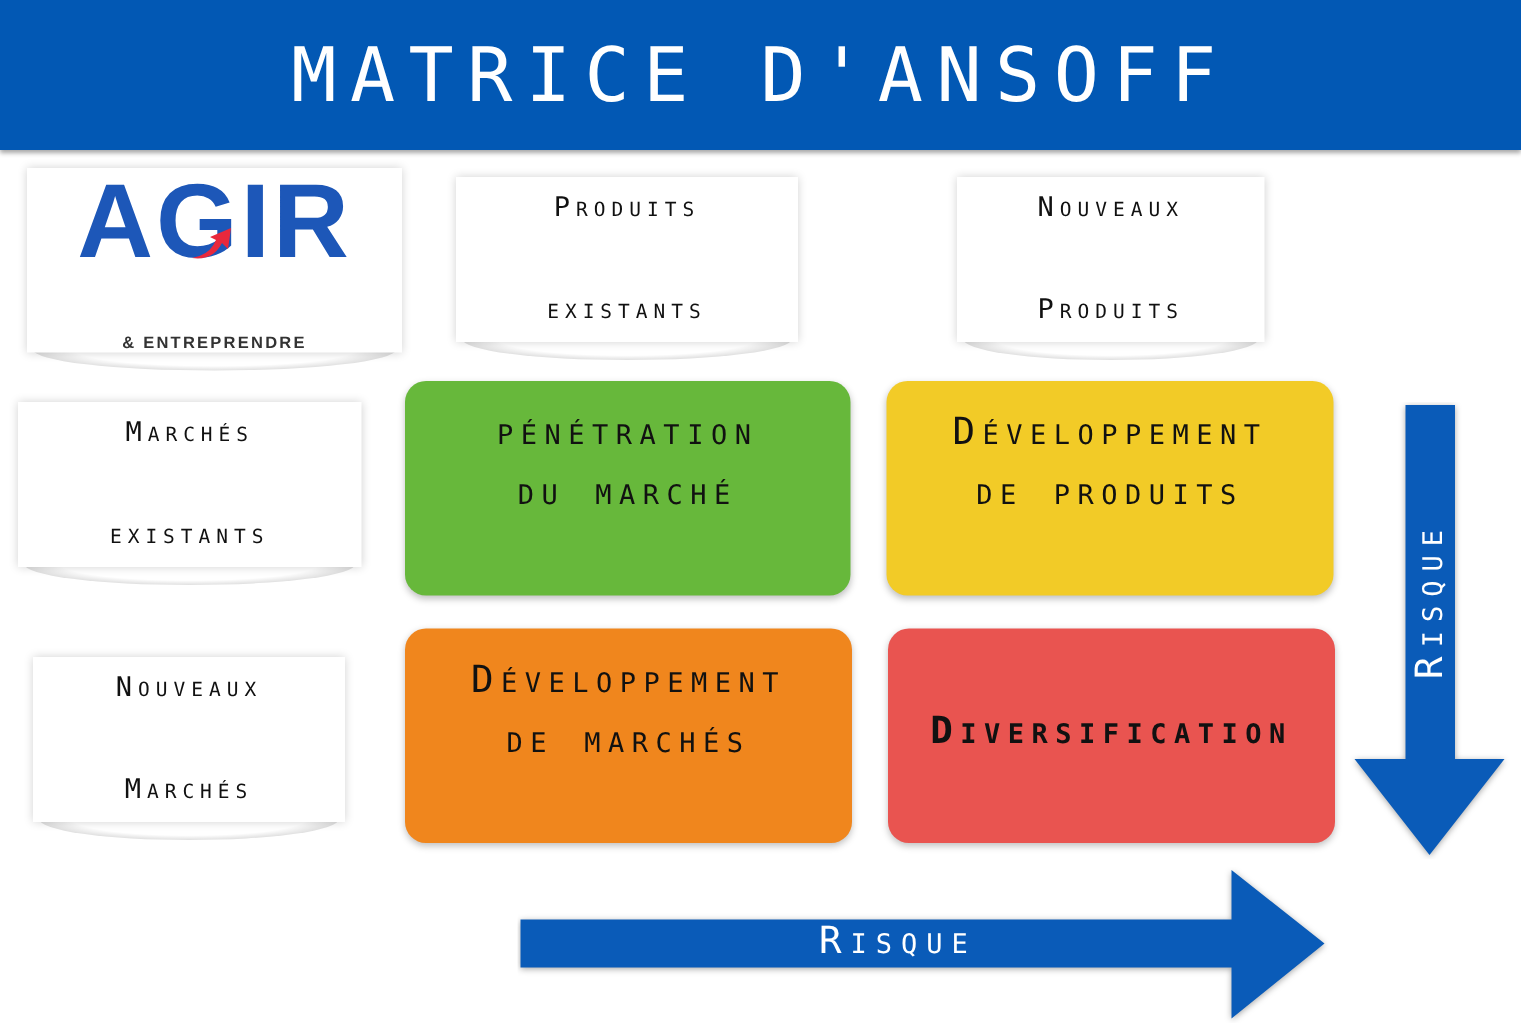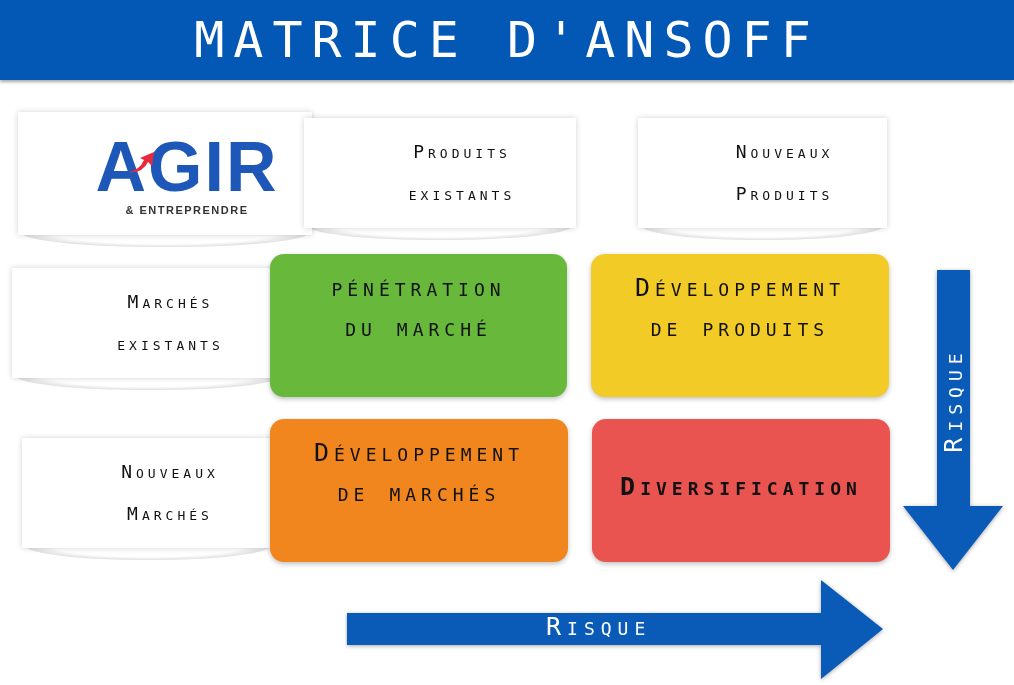--- a/index.html
+++ b/index.html
@@ -1,22 +1,22 @@
 <!DOCTYPE html>
 <html><head>
   <meta charset="utf-8">
   <style>
     html, body { margin:0; padding:0; }
     body { width:1014px; height:685px; position:relative; background:#ffffff; overflow:hidden;
            font-family:"DejaVu Sans Mono","Liberation Mono",monospace; }
-    .header { position:absolute; left:0; top:0; width:1014px; height:80px; background:#0258b4;
+    .header { position:absolute; left:0; top:0; width:1014px; height:100px; background:#0258b4;
               box-shadow:0 2px 3px rgba(0,0,0,0.35); display:flex; align-items:center; justify-content:center; }
     .header-title { color:#ffffff; font-size:50px; letter-spacing:9px; font-family:"DejaVu Sans Mono",monospace; }
     .card { position:absolute; background:#ffffff; box-shadow:0 0 6px rgba(0,0,0,0.18);
-            display:flex; flex-direction:column; align-items:center; justify-content:center; text-align:center;padding-left:44px; }
+            display:flex; flex-direction:column; align-items:center; justify-content:space-between; text-align:center; }
     .card::after { content:""; position:absolute; left:4px; right:4px; bottom:-12px; height:14px;
                    background:radial-gradient(ellipse at 50% 0%, rgba(0,0,0,0) 55%, rgba(0,0,0,0.35) 100%);
                    border-radius:0 0 50% 50% / 0 0 100% 100%; z-index:-1; }
     .card-label { font-size:18px; letter-spacing:4px; color:#111; line-height:42px; font-variant:small-caps; }
     .logo { position:absolute; left:18px; top:112px; width:250px; height:123px; }
     .logo-main { font-family:"Liberation Sans",sans-serif; font-weight:bold; font-size:70px; color:#1d57b8;
                  letter-spacing:2px; line-height:70px; position:relative; }
     .logo-sub { font-family:"Liberation Sans",sans-serif; font-weight:bold; font-size:11px; color:#333;
                 letter-spacing:1.5px; margin-top:2px; }
     .logo-arrow { position:absolute; left:110px; top:46px; width:30px; height:22px; }

